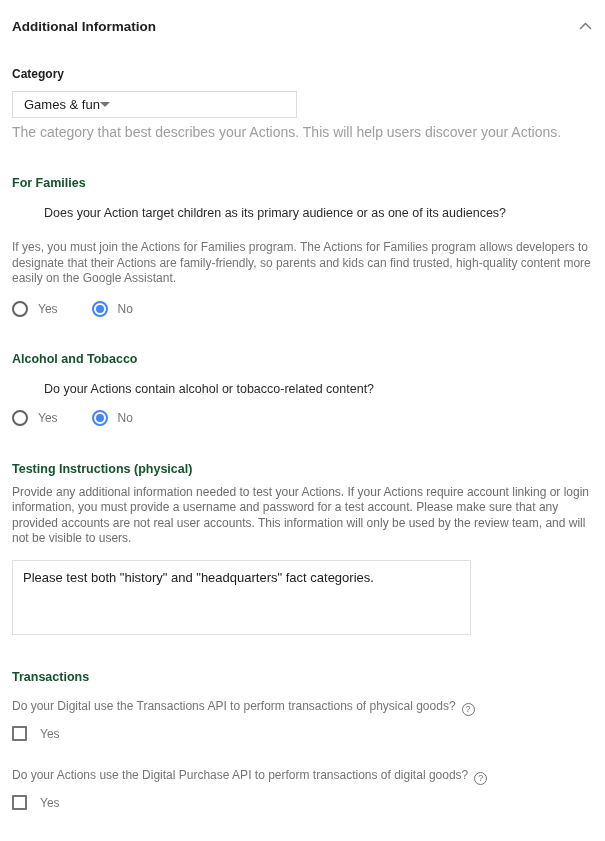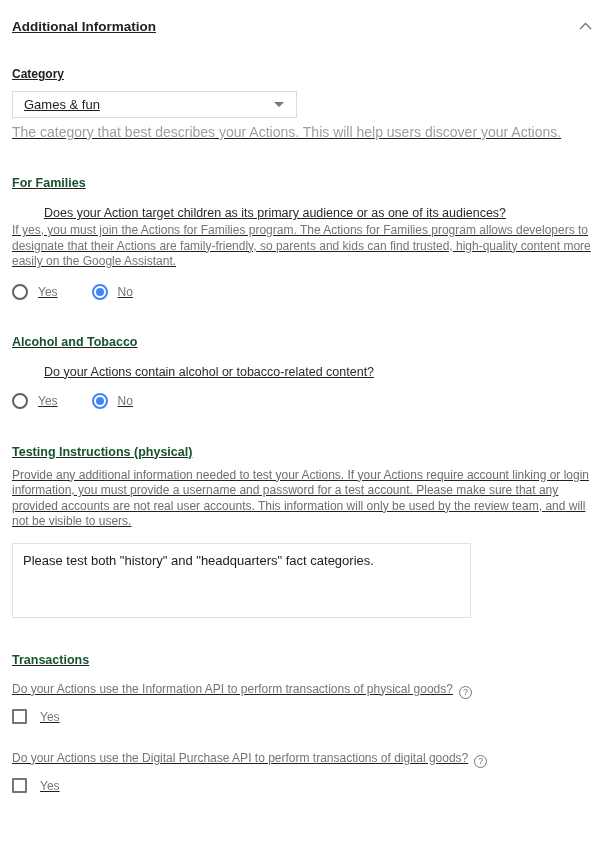--- a/index.html
+++ b/index.html
@@ -3,40 +3,40 @@
 <meta charset="utf-8">
 <style>
   * { box-sizing: border-box; margin: 0; padding: 0; }
   html, body { background: #ffffff; }
   body {
     width: 605px; height: 841px;
     font-family: "Liberation Sans", "DejaVu Sans", sans-serif;
     color: #212121;
     overflow: hidden;
   }
-  .page { padding: 14px 12px 8px 12px; width: 605px; text-decoration: underline; }
+  .page { padding: 14px 12px 8px 12px; width: 605px; }
 
   
   .hdr { display: flex; justify-content: space-between; align-items: center; }
   .hdr-title { font-size: 13.5px; font-weight: bold; color: #212121; }
   .collapse-btn { width: 24px; height: 24px; display: flex; align-items: center; justify-content: center; cursor: pointer; margin-right: -4px; }
 
   
   .sec-title { font-size: 12.5px; font-weight: bold; color: #14532d; }
   .question-dark { font-size: 12.5px; color: #2b2b2b; margin-top: 16px; margin-left: 32px; }
   .question-gray { font-size: 12px; color: #757575; line-height: 15px; }
-  .helper { font-size: 12px; color: #757575; line-height: 15.5px; margin-top: 3px; }
+  .helper { font-size: 12px; color: #757575; line-height: 15.5px; margin-top: 20px; }
   .helper-light { font-size: 14px; color: #9e9e9e; margin-top: 6px; }
 
   
   .category-label { font-size: 12px; font-weight: bold; margin-top: 29px; }
   .select-box {
     margin-top: 10px; width: 285px; height: 27px;
     border: 1px solid #dcdcdc; background: #fff;
-    display: flex; align-items: center; justify-content: space-between;
+    display: flex; align-items: center; 
     padding: 0 12px 0 11px; cursor: pointer;
   }
   .select-value { font-size: 13px; color: #212121; }
   .dd-arrow {
     width: 0; height: 0;
     border-left: 5px solid transparent; border-right: 5px solid transparent;
     border-top: 5px solid #757575;
   }
 
   
@@ -143,21 +143,21 @@
   <div class="sec-testing">
     <div class="sec-title">Testing Instructions (physical)</div>
     <div class="helper" style="margin-top:9px; color:#6e6e6e;">Provide any additional information needed to test your Actions. If your Actions require account linking or login information, you must provide a username and password for a test account. Please make sure that any provided accounts are not real user accounts. This information will only be used by the review team, and will not be visible to users.</div>
     <textarea class="ta" spellcheck="false" style="">Please test both "history" and "headquarters" fact categories.</textarea>
   </div>
 
   <div class="sec-trans">
     <div class="sec-title">Transactions</div>
 
     <div class="q-block">
-      <div class="question-gray"><span>Do your Actions use the Information API to perform transactions of physical goods?</span><span class="help-icon"></span>
+      <div class="question-gray"><span>Do your Digital use the Transactions API to perform transactions of physical goods?</span><span class="help-icon"></span>
       </div>
       <div class="check-row">
         <span class="checkbox"></span>
         <span class="check-label">Yes</span>
       </div>
     </div>
 
     <div class="q-block2">
       <div class="question-gray"><span>Do your Actions use the Digital Purchase API to perform transactions of digital goods?</span><span class="help-icon"></span>
       </div>

